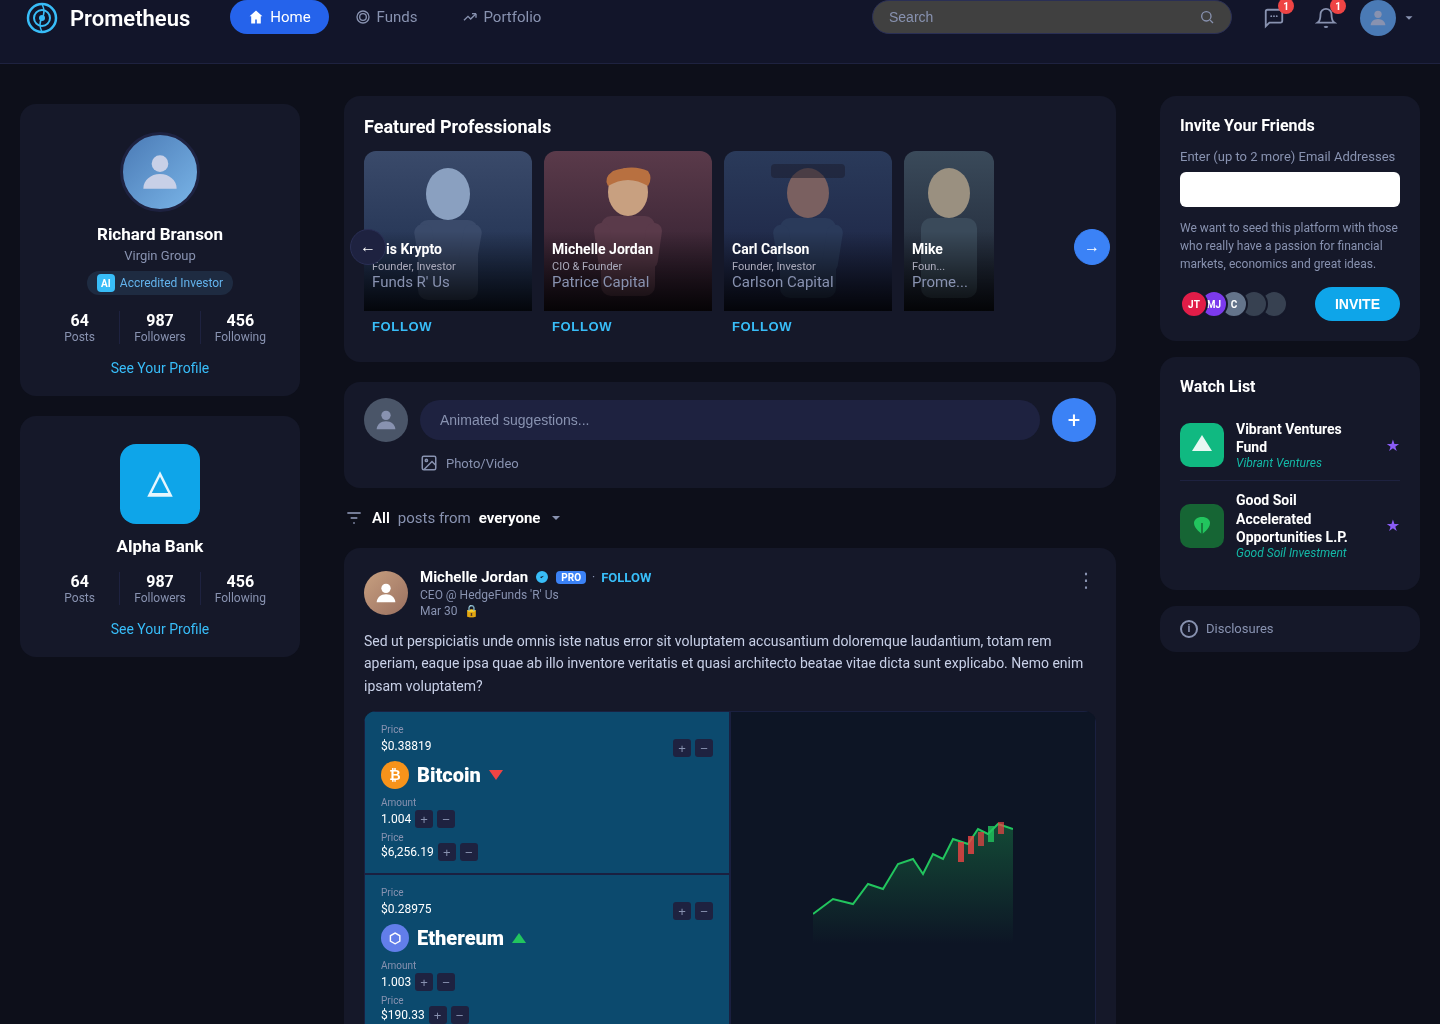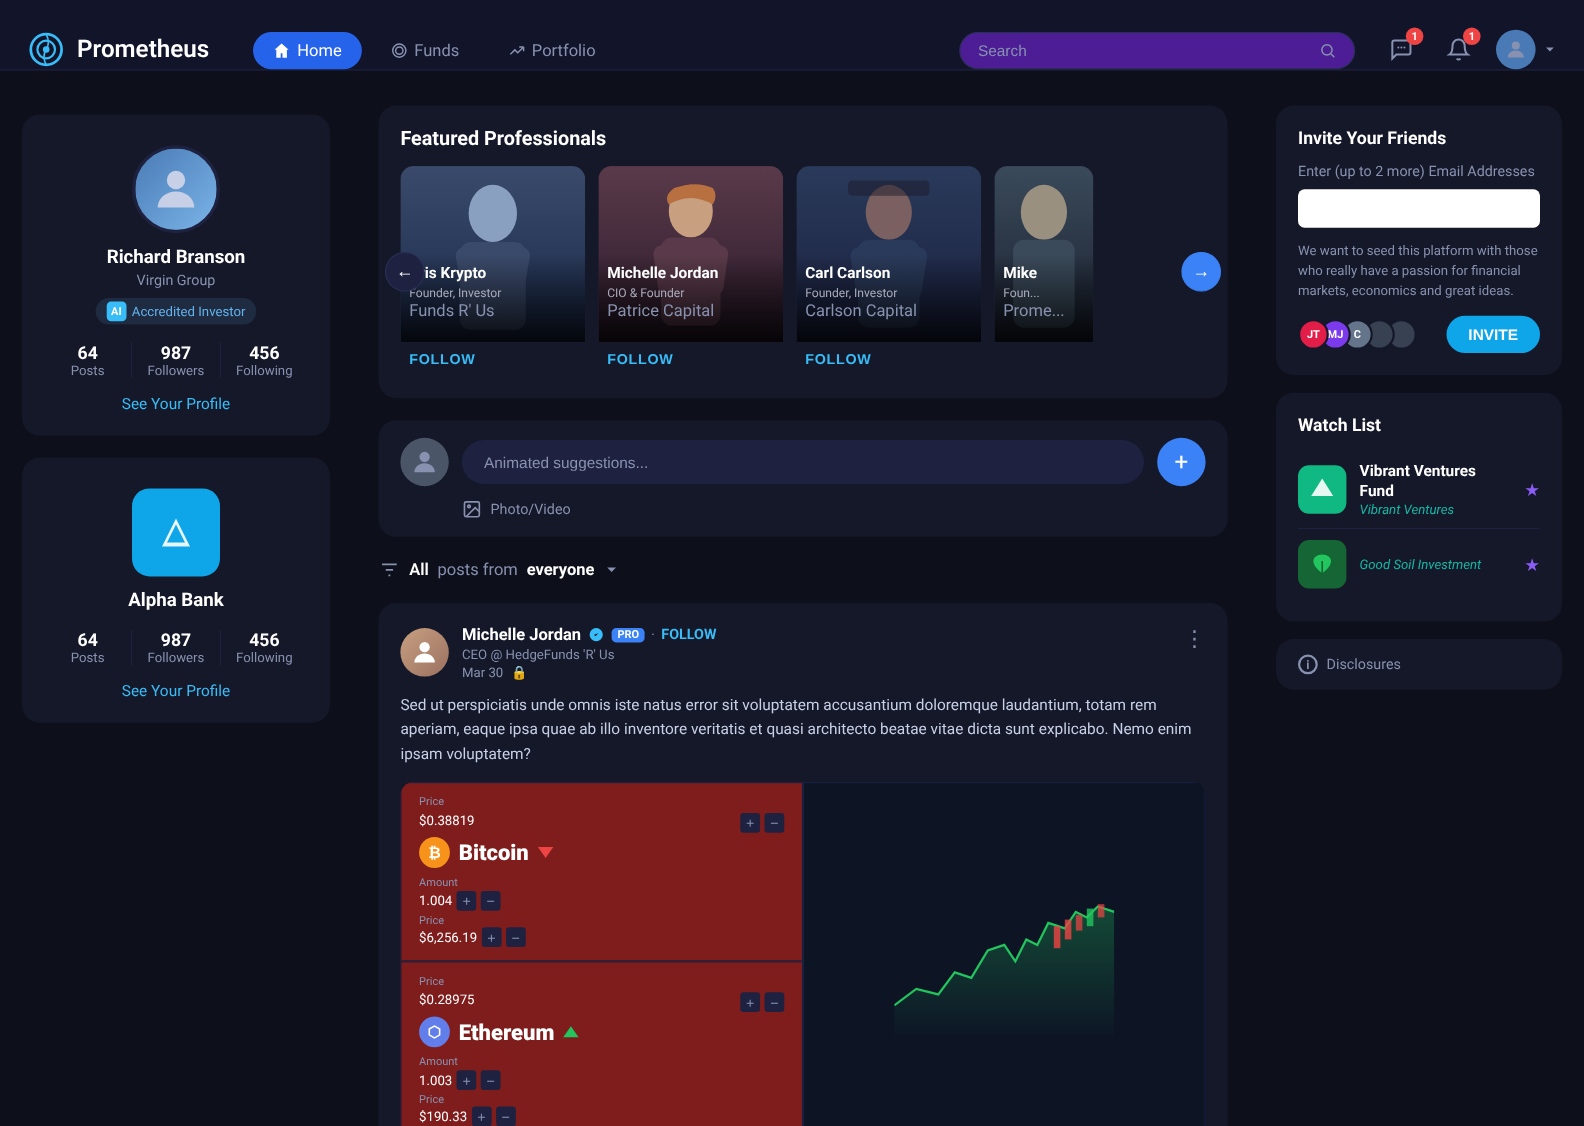--- a/index.html
+++ b/index.html
@@ -9,21 +9,21 @@
       color: #fff;
       min-height: 1024px;
       width: 1440px;
     }
 
     
     .header {
       background: #12152a;
       height: 64px;
       display: flex;
-      align-items: flex-end;
+      align-items: flex-start;
       padding: 0 24px;
       border-bottom: 1px solid #1e2240;
       position: fixed;
       top: 0;
       left: 0;
       width: 100%;
       z-index: 100;
     }
     .logo {
       display: flex;
@@ -57,21 +57,21 @@
       color: #8892b0;
       text-decoration: none;
     }
     .nav-item.active {
       background: #2563eb;
       color: #fff;
     }
     .search-bar {
       display: flex;
       align-items: center;
-      background: #4c1d95;
+      background: #404040;
       border: 1px solid #2a2f55;
       border-radius: 24px;
       padding: 8px 16px;
       width: 360px;
       gap: 8px;
     }
     .search-bar input {
       background: transparent;
       border: none;
       outline: none;
@@ -503,21 +503,21 @@
       display: flex;
       flex-direction: column;
     }
     .crypto-grid {
       display: grid;
       grid-template-columns: 1fr 1fr;
       grid-template-rows: auto auto;
       gap: 0;
     }
     .crypto-panel {
-      background: #7f1d1d;
+      background: #0c4a6e;
       border: 1px solid #1a2040;
       padding: 12px 16px;
     }
     .crypto-panel-chart {
       grid-column: 2;
       grid-row: 1 / 3;
       background: #0d1525;
       border: 1px solid #1a2040;
       display: flex;
       align-items: center;
@@ -1108,20 +1108,21 @@
         <span class="watchlist-star">★</span>
       </div>
       <div class="watchlist-item">
         <div class="watchlist-logo" style="background:#166534;">
           <svg width="28" height="28" viewBox="0 0 28 28" fill="none">
             <path d="M14 22C14 22 6 17 6 11C6 7.68 9.13 5 14 5C18.87 5 22 7.68 22 11C22 17 14 22 14 22Z" fill="#22c55e"></path>
             <path d="M14 22C14 22 14 14 14 11" stroke="#166534" stroke-width="1.5"></path>
           </svg>
         </div>
         <div class="watchlist-info">
+          <div class="watchlist-name">Good Soil Accelerated Opportunities L.P.</div>
           <div class="watchlist-sub">Good Soil Investment</div>
         </div>
         <span class="watchlist-star">★</span>
       </div>
     </div>
 
     <div class="disclosures-card">
       <div class="info-icon">i</div>
       <span>Disclosures</span>
     </div>

